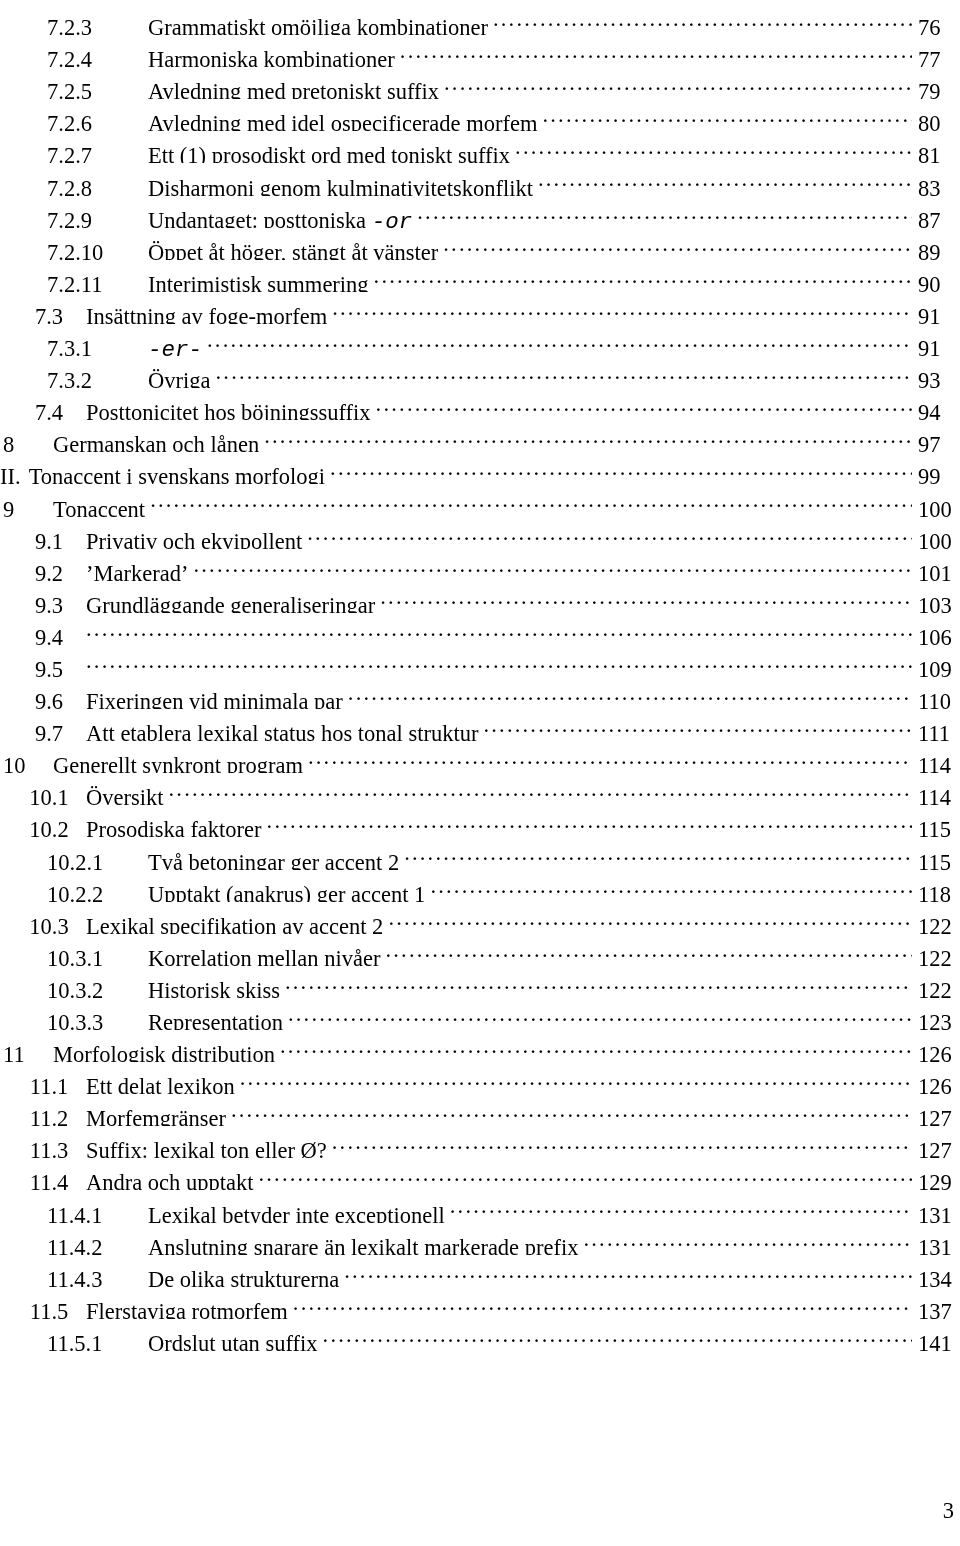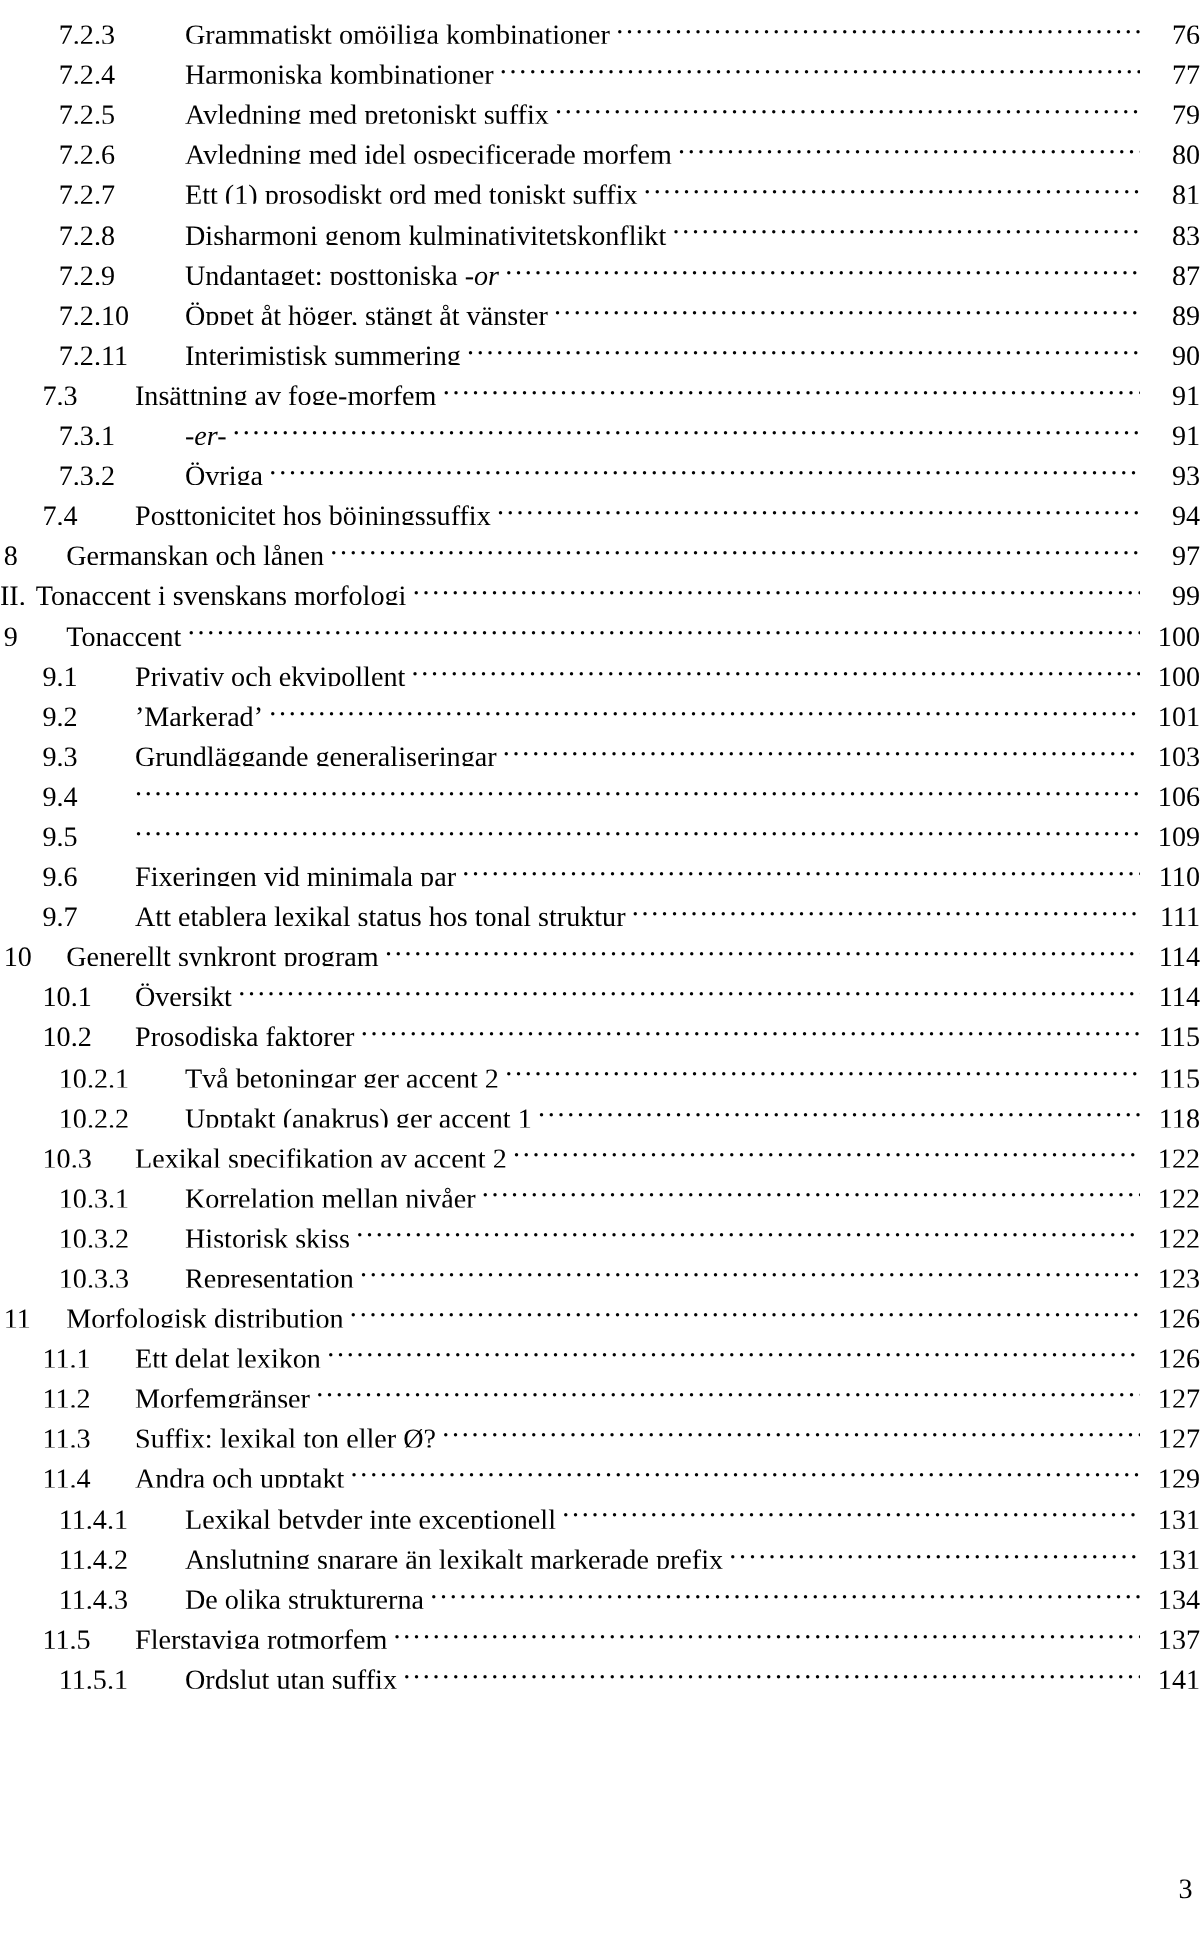--- a/index.html
+++ b/index.html
@@ -39,21 +39,21 @@
   
   .num {
     flex: 0 0 auto;
     text-align: left;
   }
   
   .ttl {
     flex: 0 0 auto;
     padding-right: 5px;
   }
-  .ttl i { font-style: italic; }
+  .ttl i { font-style: italic; font-family: Liberation Mono, monospace; }
 
   
   .leader {
     flex: 1 1 auto;
     overflow: hidden;
     position: relative;
     height: 32.1px;
   }
   .leader::after {
     content: "......................................................................................................................................................................";
@@ -64,30 +64,29 @@
     letter-spacing: 2.2px;
     font-size: 22.5px;
     line-height: 32.1px;
     color: #000;
     white-space: nowrap;
     overflow: hidden;
   }
 
   .pg {
     flex: 0 0 auto;
-    text-align: right;
     padding-left: 6px;
     min-width: 42px;
   }
 
   
   
   .lvl1 .num { margin-left: 3px;  width: 50px; }
   
-  .lvl2 .num { margin-left: 34px; width: 74px; }
+  .lvl2 .num { margin-left: 12px; width: 74px; text-align: center; }
   
   .lvl3 .num { margin-left: 47px; width: 101px; }
   
   .part .num { margin-left: 0px; width: auto; padding-right: 8px; text-align: center; }
 
   #folio {
     position: absolute;
     right: 6px;
     bottom: 24px;
     font-size: 22.5px;

